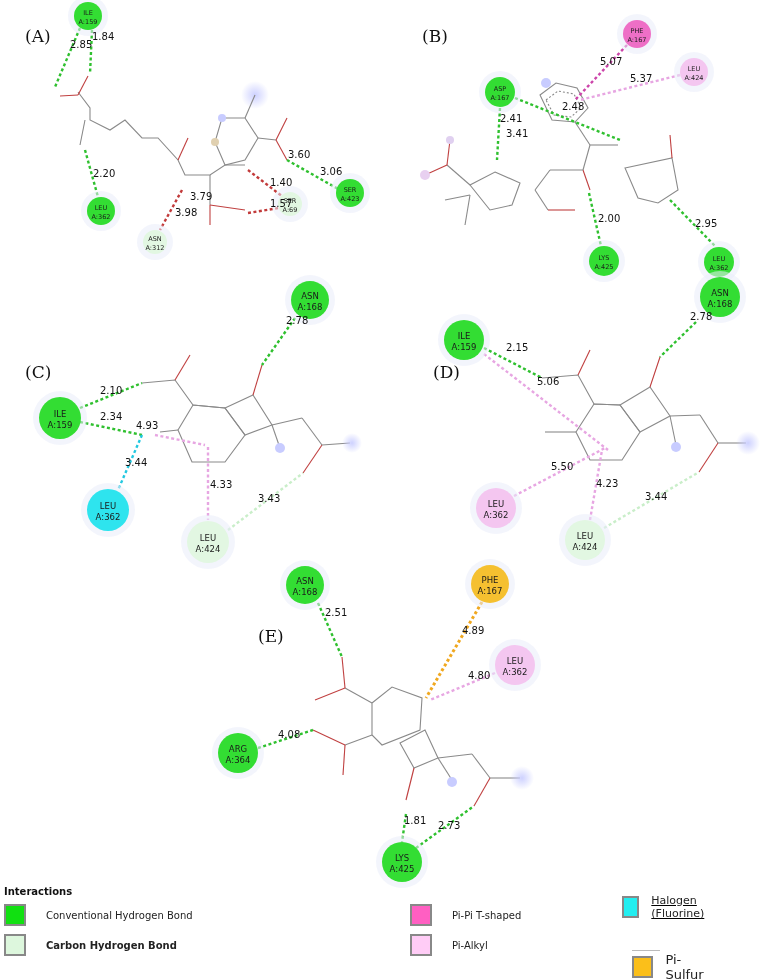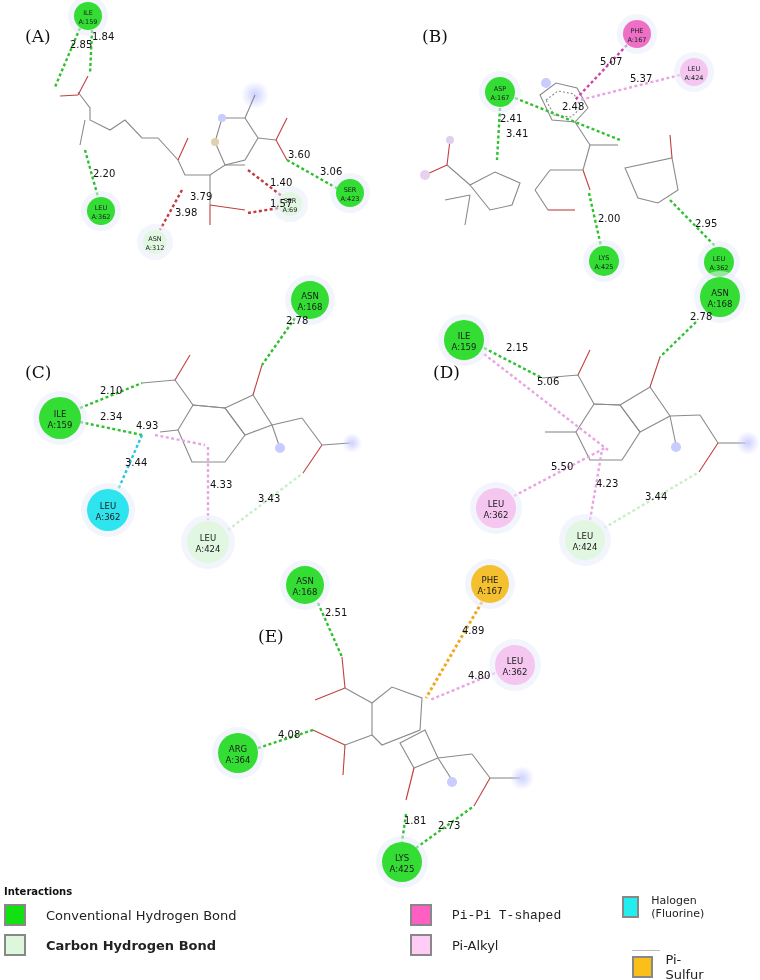--- a/index.html
+++ b/index.html
@@ -7,21 +7,21 @@
   #canvas { position:absolute; left:0; top:0; width:760px; height:980px; }
   .panel-label { font-family:"DejaVu Serif", serif; font-size:17px; fill:#111; }
   .res-text { font-family:"DejaVu Sans", sans-serif; fill:#1a1a1a; text-anchor:middle; }
   .dist { font-family:"DejaVu Sans", sans-serif; font-size:10px; fill:#111; }
   .bond { stroke:#8a8a8a; stroke-width:1.1; fill:none; }
   .bond-o { stroke:#c04040; stroke-width:1.1; fill:none; }
   .legend { position:absolute; left:0; top:880px; width:703px; height:100px; }
   .legend-title { position:absolute; left:4px; top:6px; font-size:10px; font-weight:bold; color:#111; }
   .legend-item { position:absolute; display:flex; align-items:center; }
   .swatch { width:22px; height:22px; border:2px solid #888; box-sizing:border-box; }
-  .legend-label { font-size:13px; color:#222; margin-left:20px; }
+  .legend-label { font-size:10px; color:#222; margin-left:20px; }
   .sep-line { position:absolute; left:632px; top:950px; width:28px; height:1px; background:#bbb; }
 </style>
 </head>
 <body>
 
 <svg id="canvas" viewBox="0 0 760 980" xmlns="http://www.w3.org/2000/svg">
   <defs>
     <radialGradient id="halo" cx="50%" cy="50%" r="50%">
       <stop offset="0%" stop-color="#c8ccff" stop-opacity="0.9"></stop>
       <stop offset="100%" stop-color="#c8ccff" stop-opacity="0"></stop>
@@ -344,29 +344,29 @@
   <div class="legend-title">Interactions</div>
   <div id="legend-items">
       <div class="legend-item" style="left: 4px; top: 24px;">
         <div class="swatch" style="background: rgb(17, 224, 17);"></div>
         <span class="legend-label">Conventional Hydrogen Bond</span>
       </div>
       <div class="legend-item" style="left: 4px; top: 54px; font-weight: bold;">
         <div class="swatch" style="background: rgb(221, 247, 221);"></div>
         <span class="legend-label">Carbon Hydrogen Bond</span>
       </div>
-      <div class="legend-item" style="left: 410px; top: 24px; font-family: Liberation Mono, monospace;">
+      <div class="legend-item" style="left: 410px; top: 24px;">
         <div class="swatch" style="background: rgb(255, 95, 194);"></div>
         <span class="legend-label">Pi-Pi T-shaped</span>
       </div>
       <div class="legend-item" style="left: 410px; top: 54px; justify-content: flex-end;">
         <div class="swatch" style="background: rgb(255, 204, 246);"></div>
         <span class="legend-label">Pi-Alkyl</span>
       </div>
-      <div class="legend-item" style="left: 622px; top: 14px;">
+      <div class="legend-item" style="left: 622px; top: 14px; text-decoration: underline;">
         <div class="swatch" style="background: rgb(34, 238, 240); width: 26px; height: 22px;"></div>
         <span class="legend-label" style="margin-left: 12px; font-size: 11px;">Halogen (Fluorine)</span>
       </div>
       <div class="legend-item" style="left: 632px; top: 72px;">
         <div class="swatch" style="background: rgb(251, 191, 26); width: 26px; height: 22px;"></div>
         <span class="legend-label" style="margin-left: 12px; font-size: 13px;">Pi-Sulfur</span>
       </div>
     </div>
 </div>
 <div class="sep-line"></div>

